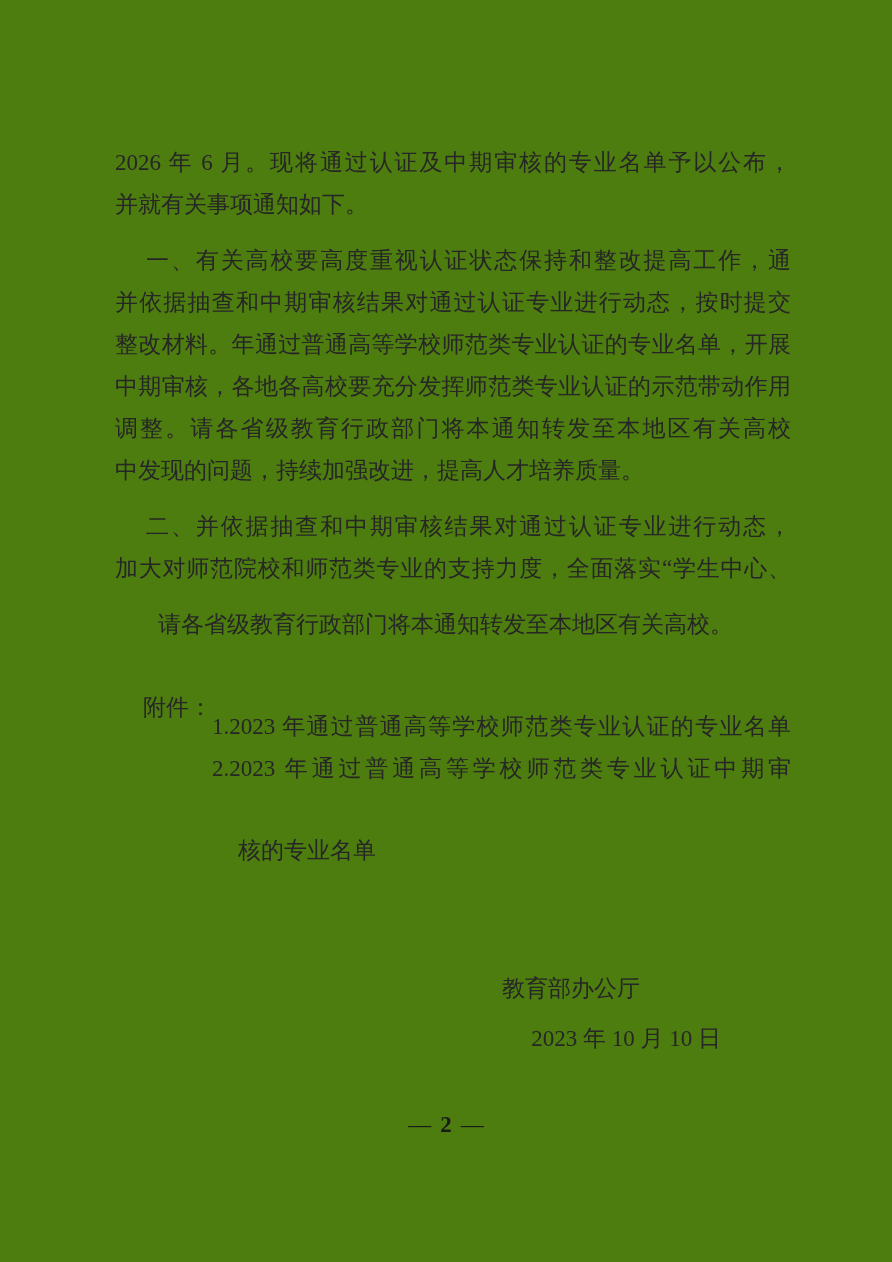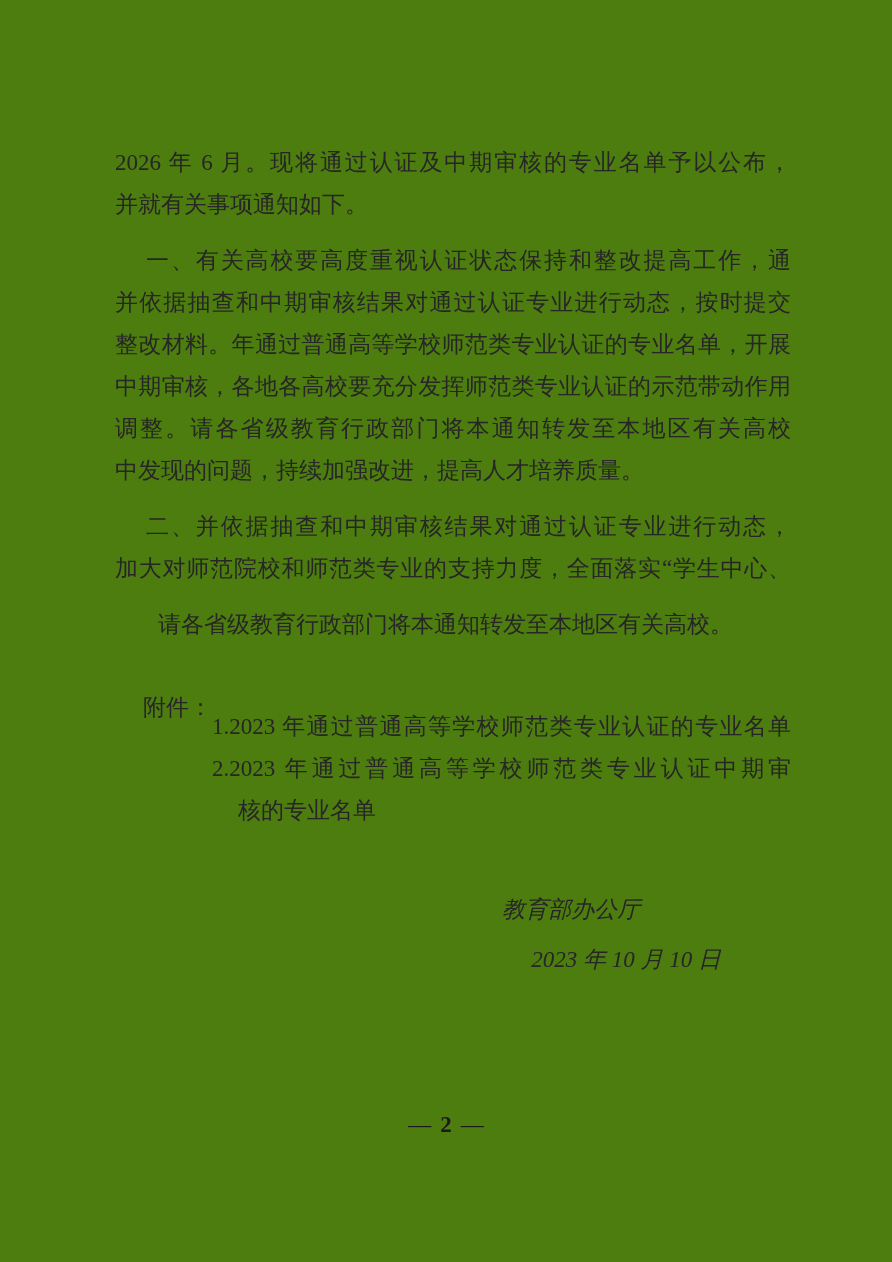--- a/index.html
+++ b/index.html
@@ -35,24 +35,24 @@
   .attach { display: flex; margin-top: 41px; }
   .attach-label {
     width: 97px;
     padding-left: 28px;
     box-sizing: border-box;
     flex: 0 0 auto;
     white-space: nowrap;
   }
   .attach-items { flex: 1 1 auto; min-width: 0; }
   .attach-item-full .tline { text-align-last: justify; margin-top: 19px; }
-  .attach-item-hang .tline:not(:first-child) { padding-left: 26px; }
+  .attach-item-hang .tline:not(:first-child) { padding-left: 26px; margin-top: 40px; }
   .attach-item-hang .tline.tlast { text-align-last: auto; }
 
-  .signature { margin-top: 57px; margin-left: 306px; width: 300px; font-style: italic; }
+  .signature { margin-top: 96px; margin-left: 306px; width: 300px; }
   .sig-org { text-align: center; margin-bottom: 8px; }
   .sig-date { text-align: right; }
 
   .footer {
     position: absolute;
     top: 1104px;
     left: 0;
     width: 100%;
     text-align: center;
     font-size: 23px;

